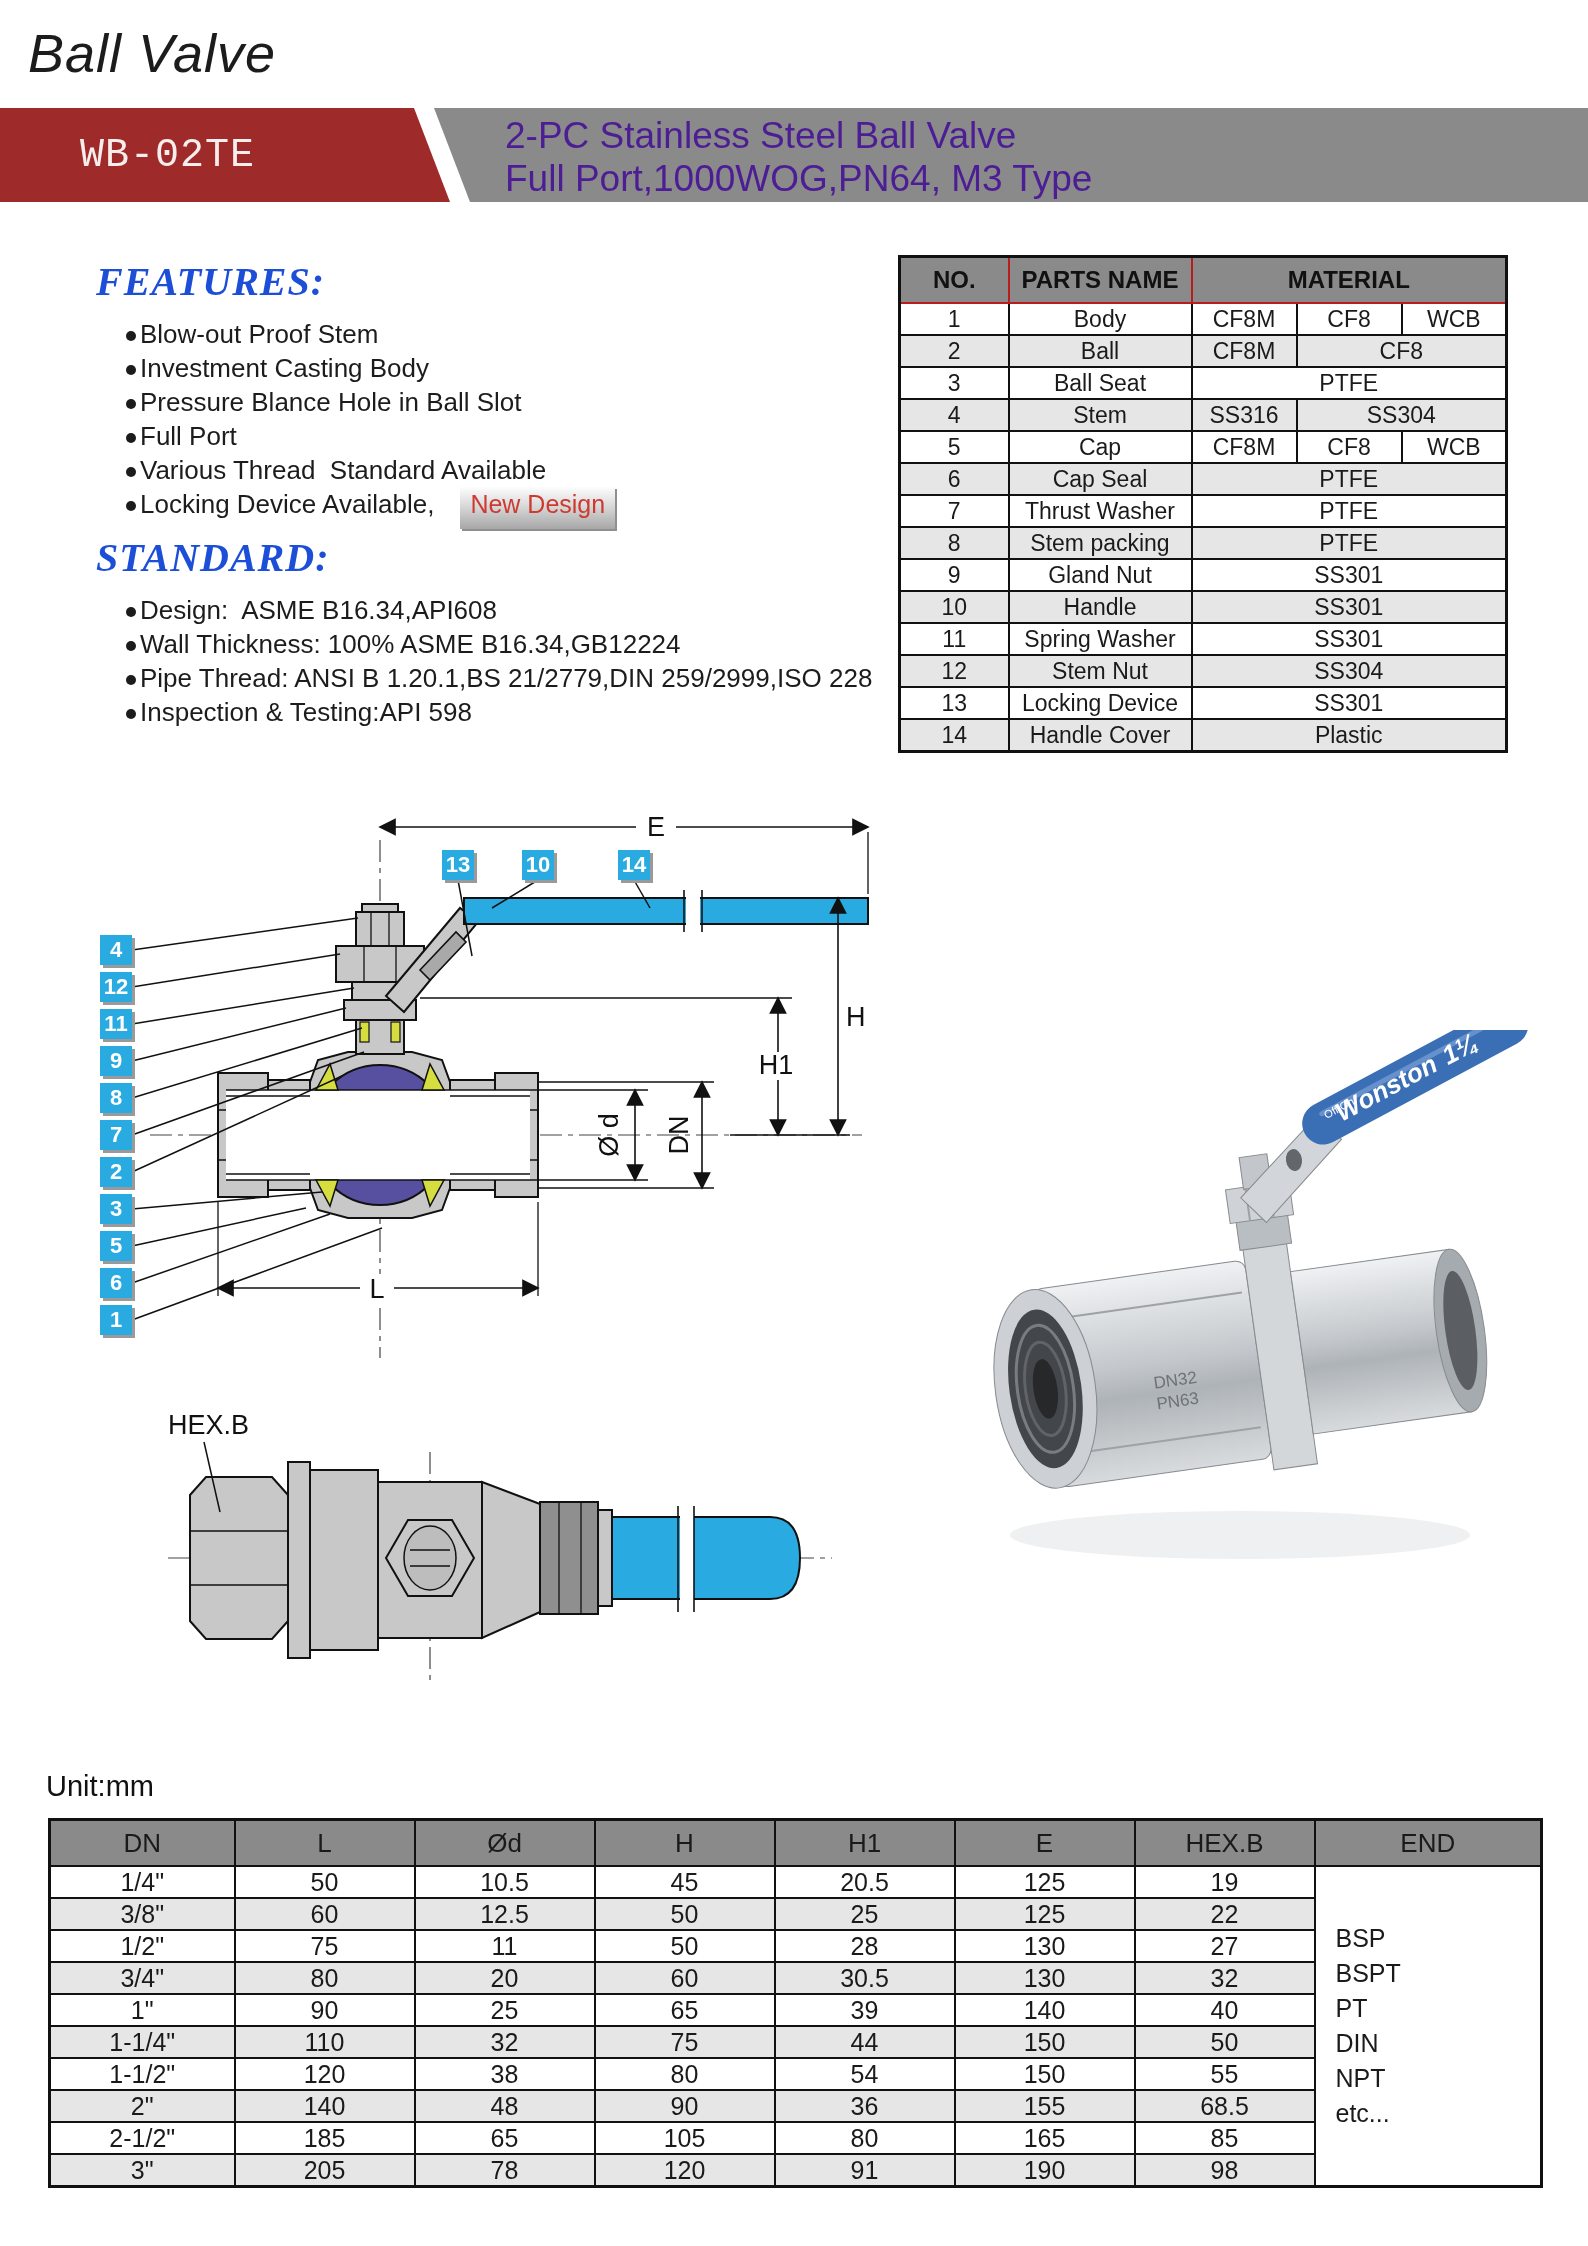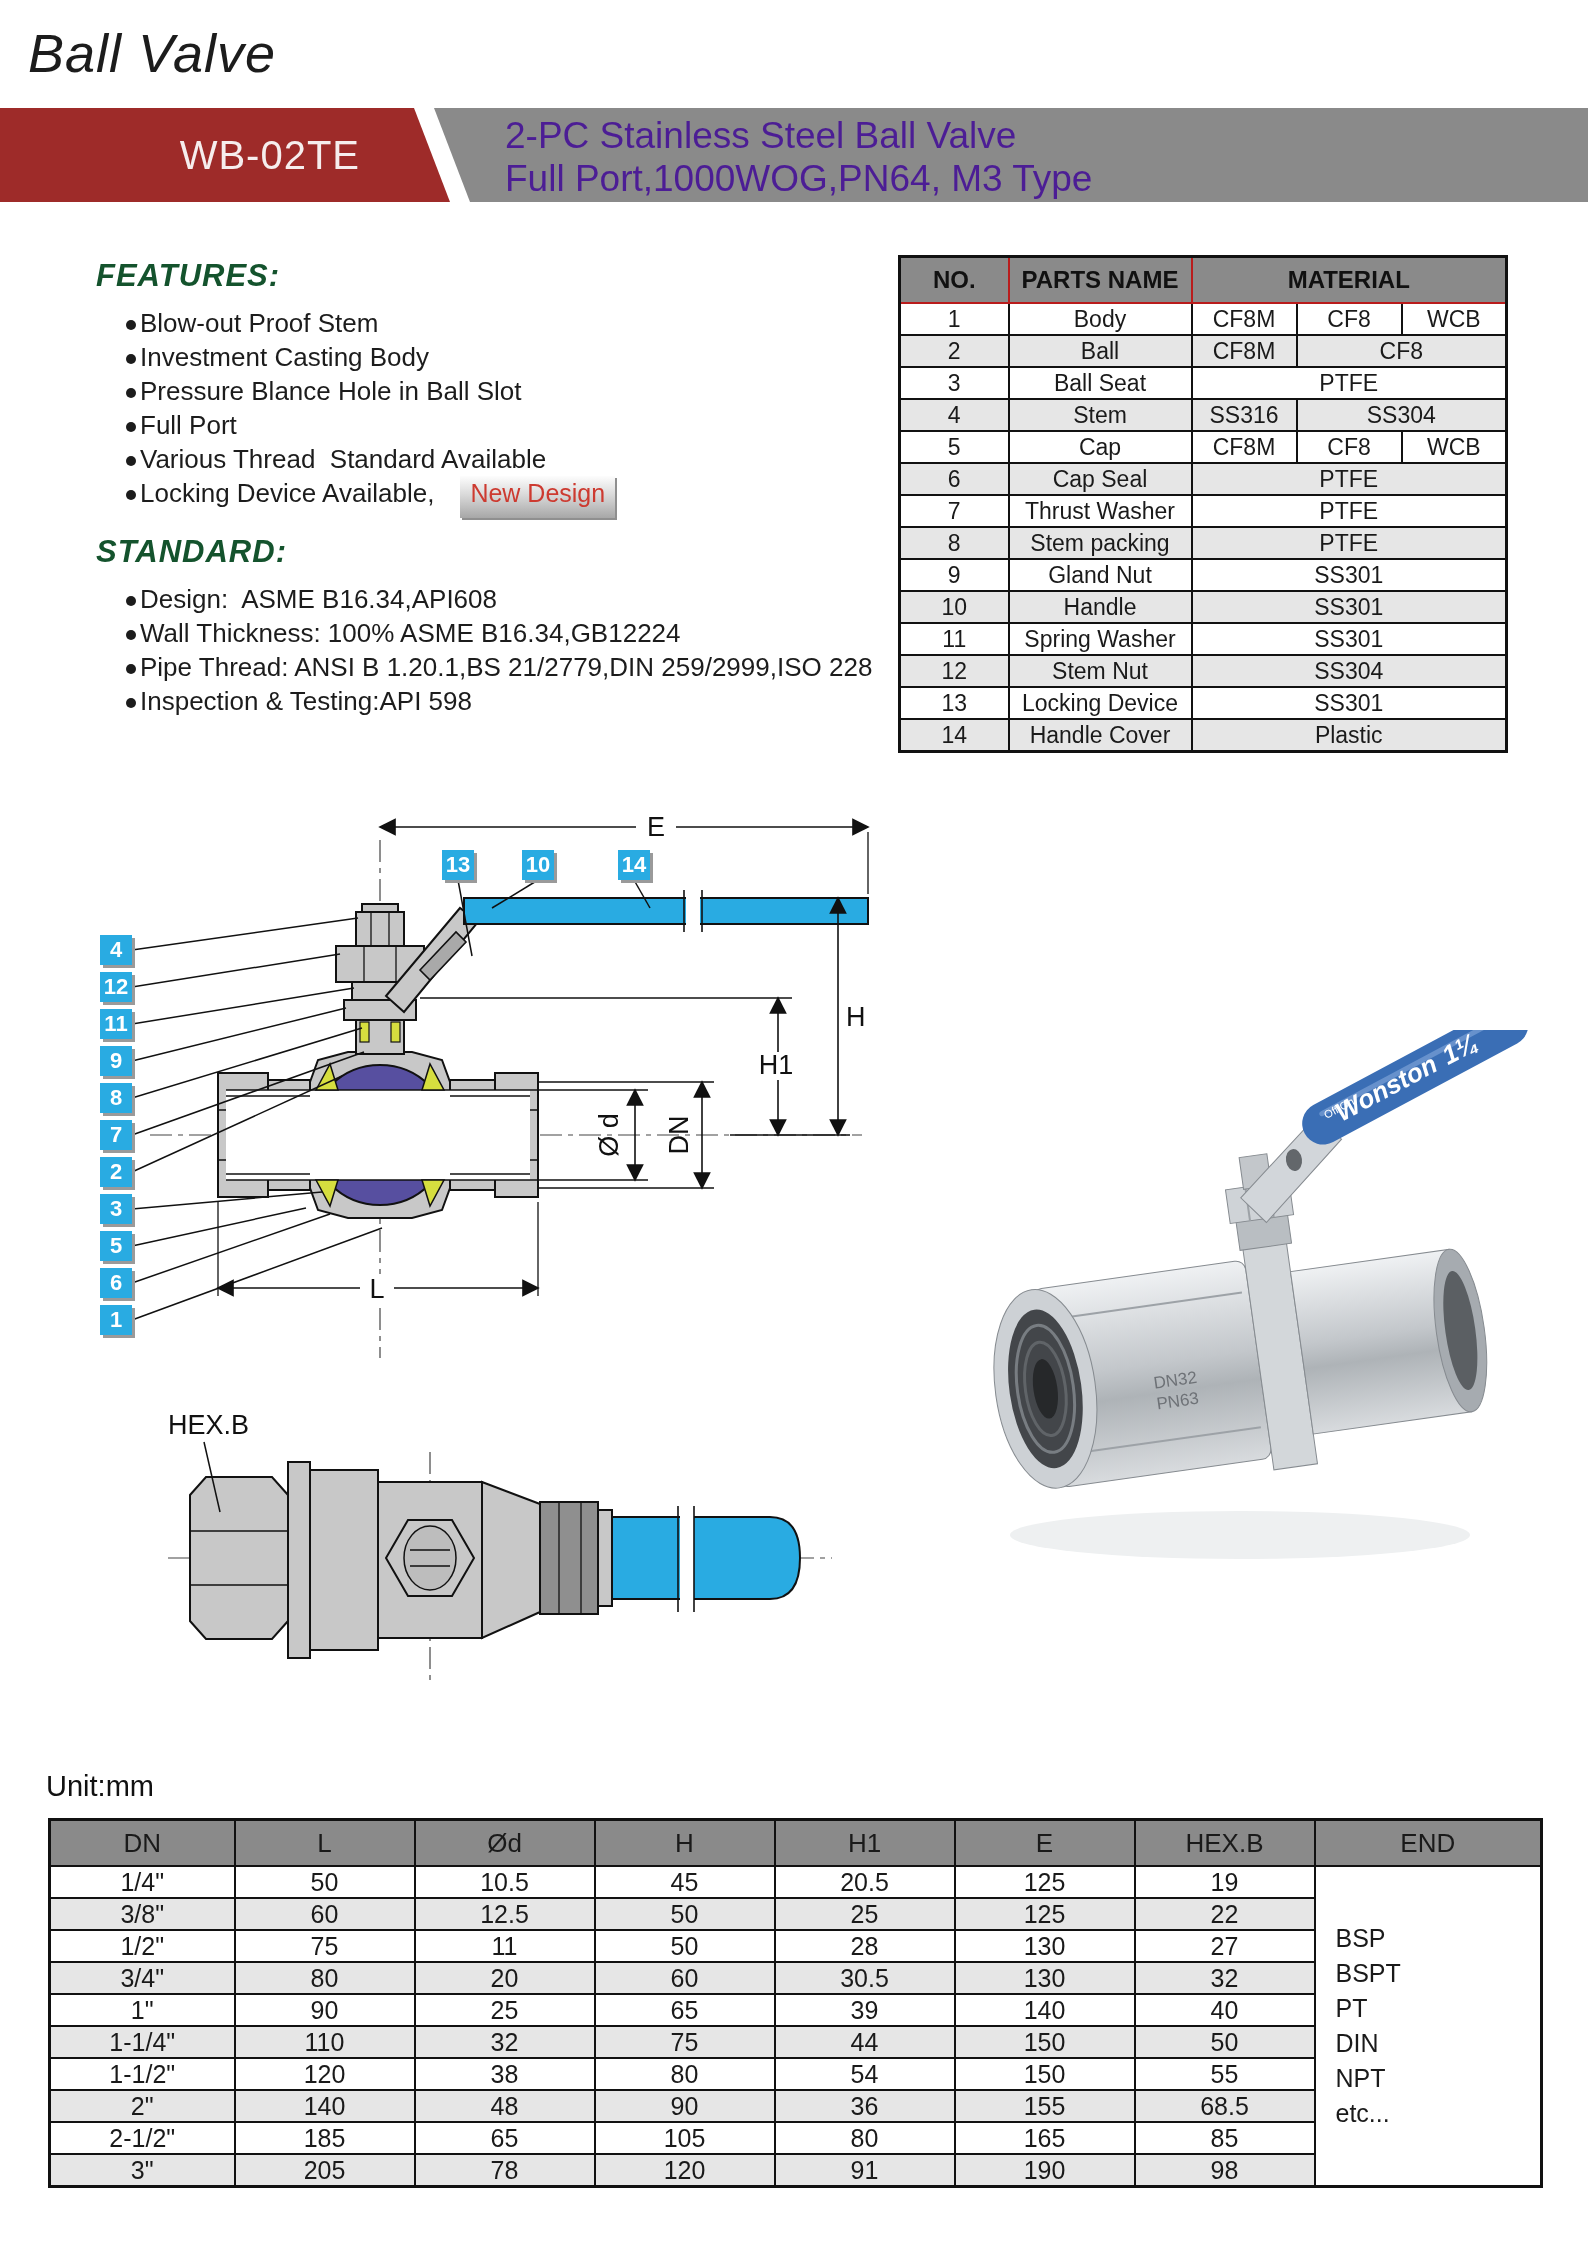--- a/index.html
+++ b/index.html
@@ -5,25 +5,25 @@
   html,body{margin:0;padding:0;background:#ffffff;}
   body{width:1588px;height:2246px;position:relative;font-family:"Liberation Sans",sans-serif;color:#1a1a1a;overflow:hidden;}
 
   .page{position:absolute;inset:0;background:#fff;border-radius:8px;}
 
   .page-title{position:absolute;left:28px;top:22px;font-size:54px;font-style:italic;font-weight:400;color:#1c1c1c;letter-spacing:1px;}
 
   .banner{position:absolute;left:0;top:108px;width:1588px;height:94px;}
   .banner-red{position:absolute;inset:0;background:#9e2b29;clip-path:polygon(0 0,414px 0,450px 100%,0 100%);}
   .banner-gray{position:absolute;inset:0;background:#8a8a8a;clip-path:polygon(434px 0,100% 0,100% 100%,470px 100%);}
-  .banner-model{position:absolute;left:80px;top:25px;width:280px;text-align:right;font-size:40px;color:#f6eded;letter-spacing:1px;}
+  .banner-model{position:absolute;left:80px;top:25px;width:280px;text-align:left;font-size:40px;color:#f6eded;letter-spacing:1px;font-family:Liberation Mono, monospace;}
   .banner-sub{position:absolute;left:505px;top:6px;font-size:37px;line-height:43px;color:#4c1d95;}
 
   .section{position:absolute;left:96px;}
-  .sec-heading{font-size:31px;font-style:italic;font-weight:bold;letter-spacing:1px;color:#14532d;margin-bottom:12px;}
+  .sec-heading{font-size:40px;font-style:italic;font-weight:bold;letter-spacing:1px;color:#1d4ed8;margin-bottom:12px;font-family:Liberation Serif, serif;}
   .blist{margin-left:30px;}
   .bitem{font-size:26px;line-height:34px;white-space:pre;color:#1c1c1c;}
   .dot{display:inline-block;width:10px;height:10px;border-radius:50%;background:#1c1c1c;margin-right:4px;vertical-align:2px;}
   .badge{display:inline-block;margin-left:26px;padding:0 10px 8px 10px;background:linear-gradient(180deg,#fdfdfd 0%,#d9d9d9 45%,#a7a7a7 100%);box-shadow:2px 2px 0 #8f8f8f;color:#cd3a30;font-size:25px;}
 
   table{border-collapse:collapse;table-layout:fixed;}
   .parts-table{position:absolute;left:898px;top:255px;width:607px;border:3px solid #111;}
   .parts-table th{background:#8a8a8a;border:2px solid #b91c1c;font-weight:bold;font-size:24px;height:44px;padding:0;color:#111;}
   .parts-table td{border:2px solid #111;font-size:23px;text-align:center;height:30px;padding:0;background:#fff;}
   .parts-table tr.alt td{background:#e6e6e6;}

